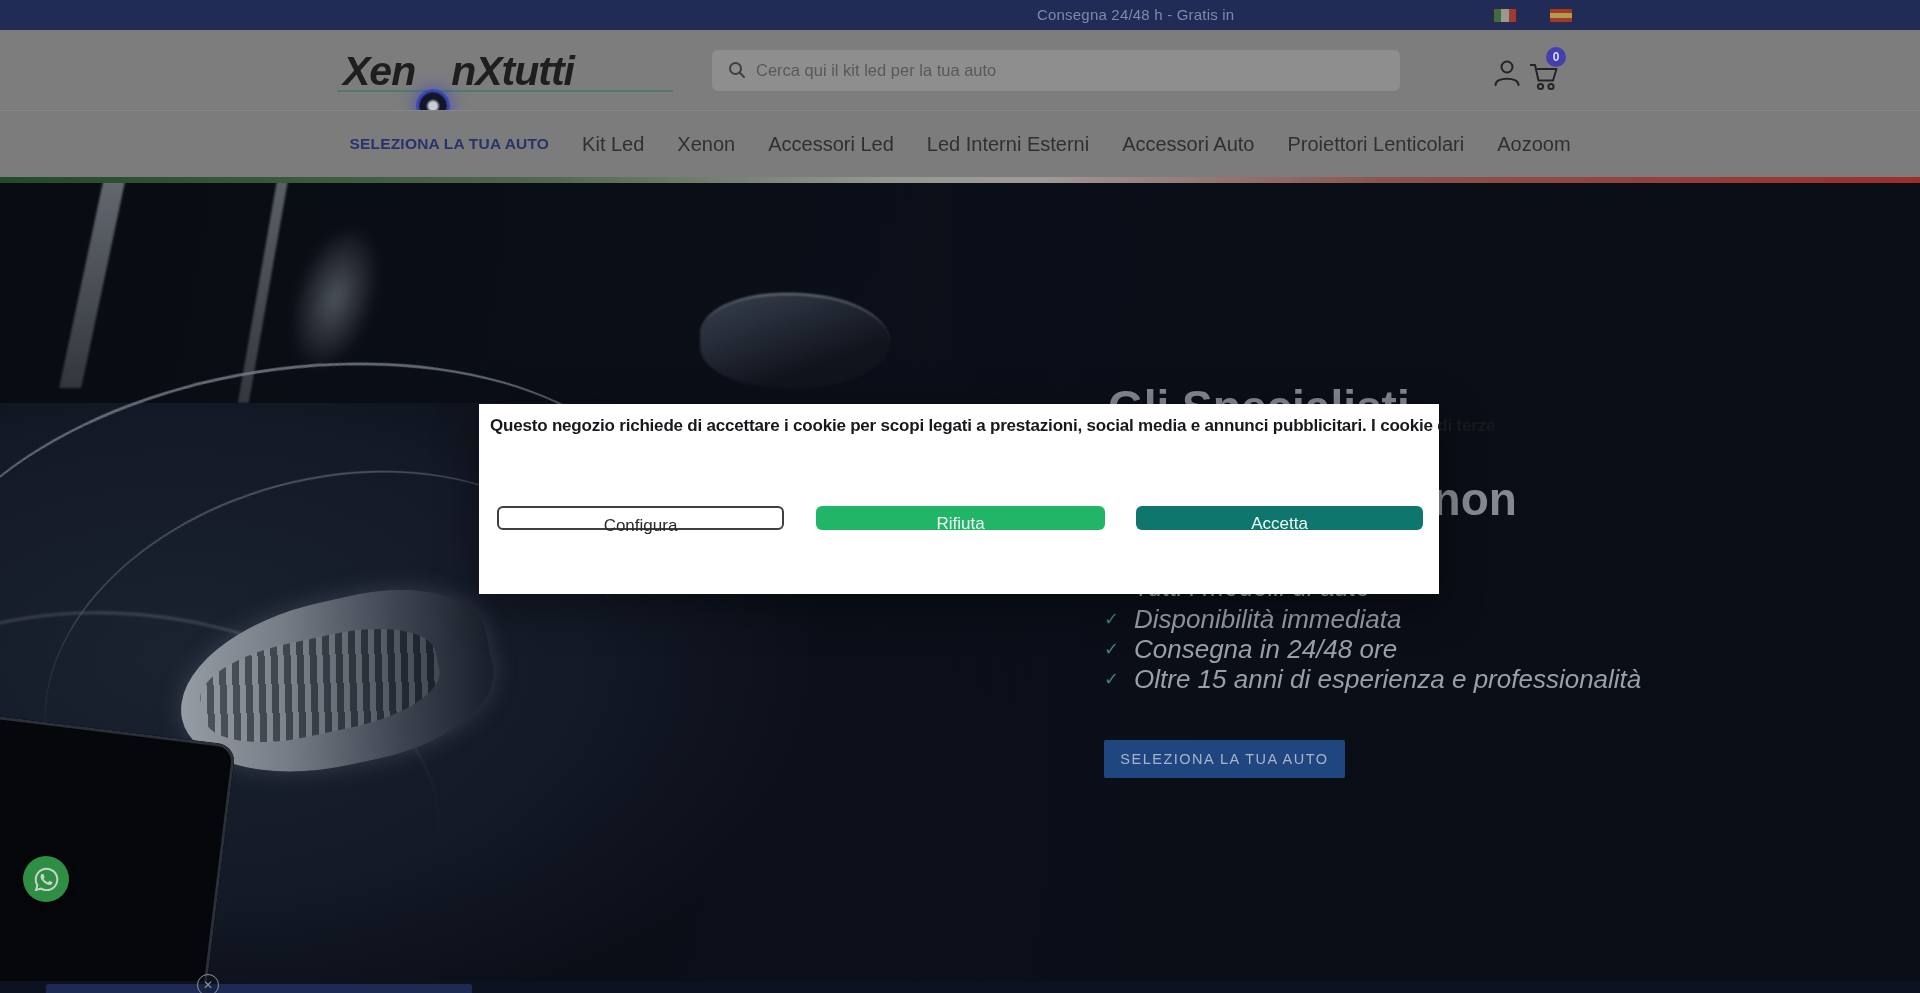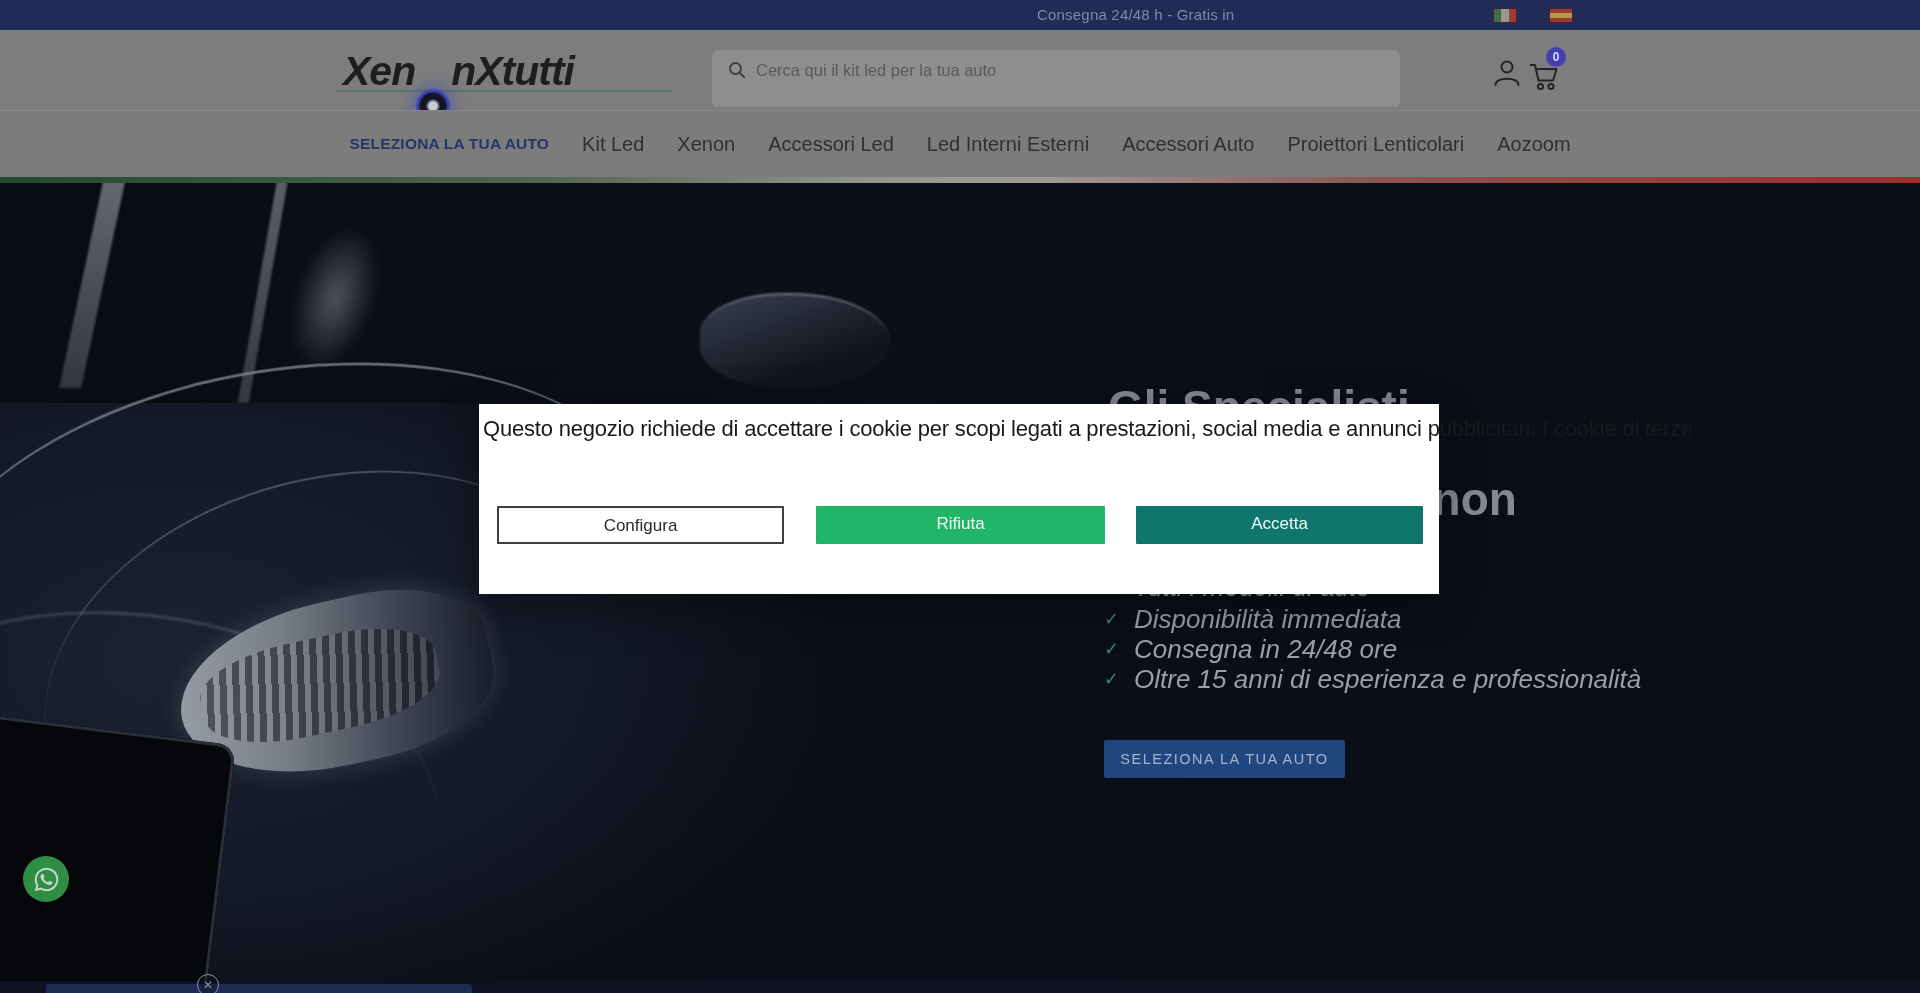--- a/index.html
+++ b/index.html
@@ -14,21 +14,21 @@
   .flag-es { left:1550px; background:linear-gradient(180deg,#9c3a31 0 27%,#b59a47 27% 73%,#9c3a31 73% 100%); }
 
   
   .header { position:absolute; top:30px; left:0; width:1920px; height:80px; background:#7d7d7d; z-index:3; }
   .logo { position:absolute; left:343px; top:18px; height:50px; cursor:pointer; }
   .logo-line { position:absolute; left:-6px; top:42px; width:336px; height:2px; background:#49766d; opacity:.75; }
   .logo-text { position:relative; font-size:41px; font-weight:900; font-style:italic; color:#1e1e1e; letter-spacing:-1px; white-space:nowrap; }
   .logo-lens { display:inline-block; width:34px; height:34px; vertical-align:-4px; margin:0 1px; border-radius:50%; font-size:0;
     background:radial-gradient(circle at 50% 50%, #c9cdd3 0 16%, #141529 30% 52%, #3c49b4 62% 74%, rgba(58,72,190,.35) 84%, rgba(58,72,190,0) 100%);
     box-shadow:0 0 14px 3px rgba(56,70,190,.55); }
-  .search { position:absolute; left:712px; top:20px; width:688px; height:57px; background:#8e8e8e; border-radius:6px; }
+  .search { position:absolute; left:712px; top:20px; width:688px; height:41px; background:#8e8e8e; border-radius:6px; }
   .search svg { position:absolute; left:16px; top:11px; }
   .search input { position:absolute; left:44px; top:0; width:630px; height:40px; border:none; outline:none; background:transparent; font-family:"Liberation Sans",sans-serif; font-size:16.5px; color:#3a3a3a; }
   .search input::placeholder { color:#595959; opacity:1; }
   .hdr-ico { position:absolute; cursor:pointer; }
   .ico-user { left:1492px; top:27px; }
   .ico-cart { left:1528px; top:32px; }
   .cart-badge { position:absolute; left:1546px; top:17px; width:20px; height:20px; border-radius:50%; background:#453fae; color:#d9dcf4; font-size:12px; font-weight:700; text-align:center; line-height:20px; }
 
   
   .nav { position:absolute; top:110px; left:0; width:1920px; height:67px; background:#7c7c7c; border-top:1px solid #878787; z-index:3;
@@ -60,23 +60,23 @@
   .hero-h1 { position:absolute; left:1108px; top:197px; font-size:46px; font-weight:700; color:#84888f; white-space:nowrap; z-index:2; }
   .hero-h2 { position:absolute; left:1407px; top:289px; font-size:46px; font-weight:700; color:#84888f; white-space:nowrap; z-index:2; }
   .chk-row { position:absolute; left:1104px; height:26px; display:flex; align-items:center; z-index:2; }
   .chk-mark { width:30px; font-size:18px; color:#43807a; }
   .chk-text { font-size:26px; color:#99a0a8; white-space:nowrap;font-style:italic; }
   .cta { position:absolute; left:1104px; top:557px; width:241px; height:38px; background:#204680; color:#a6b4cb;
     font-size:14.5px; letter-spacing:1.5px; text-align:center; line-height:38px; cursor:pointer; z-index:2; border-radius:2px; }
 
   
   .dialog { position:absolute; left:479px; top:404px; width:960px; height:190px; background:#ffffff; z-index:10; box-shadow:0 12px 40px rgba(0,0,0,.4); }
-  .dlg-line { position:absolute; left:4px; font-size:22px; color:#17191c; white-space:nowrap; letter-spacing:-.2px; }
+  .dlg-line { position:absolute; left:11px; font-size:17px; color:#17191c; white-space:nowrap; letter-spacing:-.2px;font-weight:bold; }
   .dlg-l0 { top:12px; } .dlg-l1 { top:33px; } .dlg-l2 { top:54px; }
-  .dlg-btn { position:absolute; top:102px; height:38px; text-align:center; line-height:36px; font-size:17px; cursor:pointer; border-radius:1px; }
+  .dlg-btn { position:absolute; top:102px; height:24px; text-align:center; line-height:36px; font-size:17px; cursor:pointer; border-radius:6px; }
   .btn-configure { left:18px; width:287px; background:#ffffff; border:2px solid #3f3f3f; color:#2b2b2b; }
   .btn-reject { left:337px; width:289px; background:#21b567; color:#f0fcf5;text-align:center; }
   .btn-accept { left:657px; width:287px; background:#0f766e; color:#f0fcf5; }
 
   
   .whatsapp { position:absolute; left:23px; top:856px; width:46px; height:46px; border-radius:50%; background:#2e8f44; z-index:6; cursor:pointer;
     display:flex; align-items:center; justify-content:center; box-shadow:0 2px 8px rgba(0,0,0,.4); }
   .bottom-band { position:absolute; left:0; top:981px; width:1920px; height:12px; background:#0d1220; z-index:4; }
   .bottom-bar { position:absolute; left:46px; top:984px; width:426px; height:9px; background:#1d2a52; border-radius:3px 3px 0 0; z-index:5; }
   .close-x { position:absolute; left:197px; top:974px; width:22px; height:22px; border:1px solid #8e939a; border-radius:50%;

